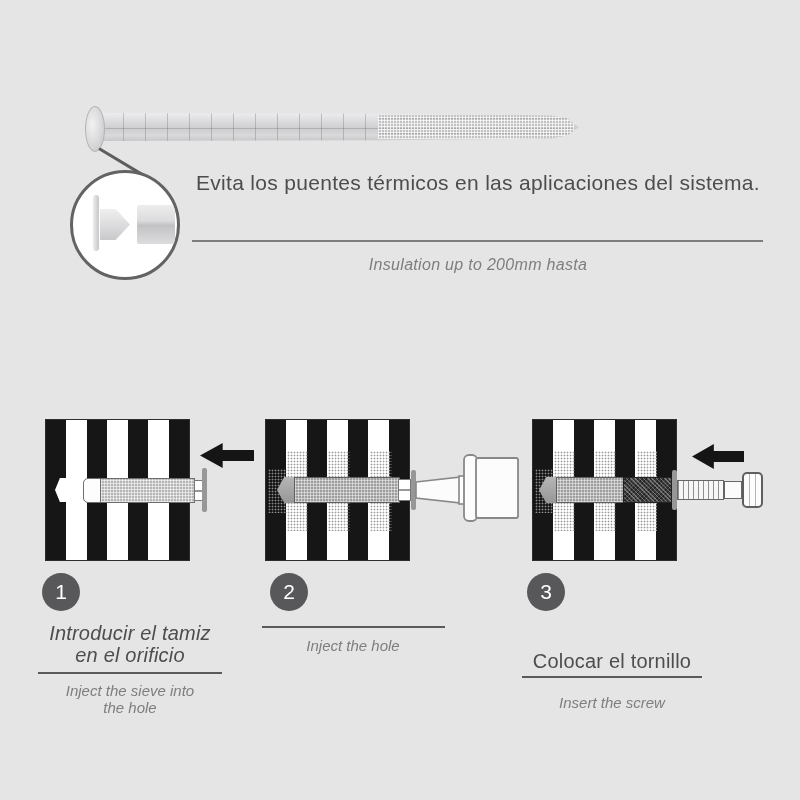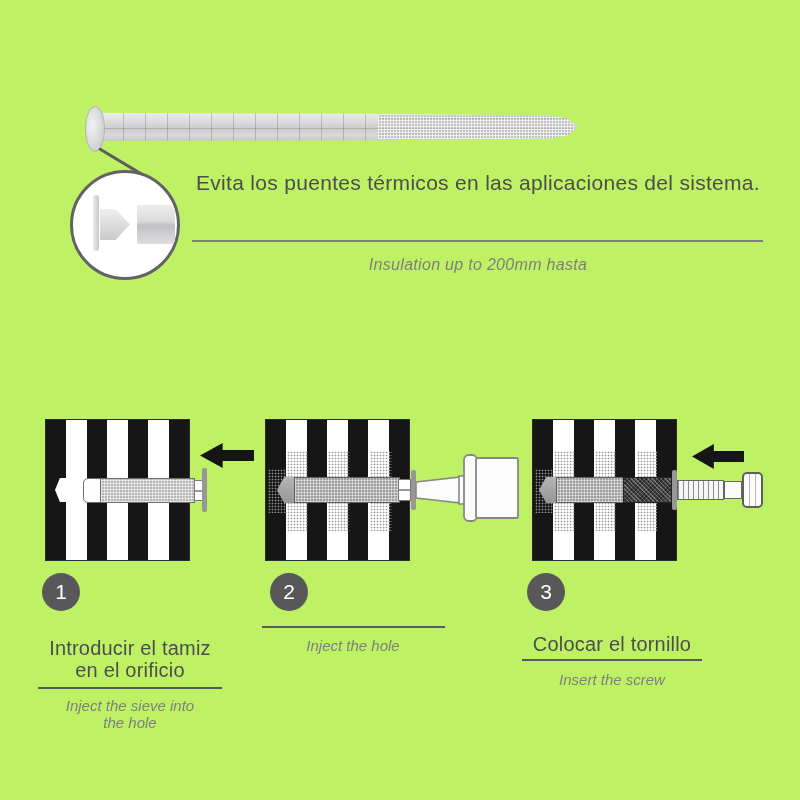--- a/index.html
+++ b/index.html
@@ -1,16 +1,16 @@
 <!DOCTYPE html>
 <html><head>
 <meta charset="utf-8">
 <style>
   html,body{margin:0;padding:0;background:#fff;}
-  .canvas{position:relative;width:800px;height:800px;background:#bef264;overflow:hidden;
+  .canvas{position:relative;width:800px;height:800px;background:#e5e5e5;overflow:hidden;
           font-family:"Liberation Sans", sans-serif;}
   .abs{position:absolute;}
 
   
   .anchor-shaft{left:102px;top:113px;width:477px;height:28px;
     background:linear-gradient(180deg,#ececee 0%,#dcdcde 30%,#cdcdcf 55%,#d9d9db 80%,#c8c8ca 100%);
     clip-path:polygon(0 0,58% 3%,94% 9%,97.5% 20%,100% 50%,97.5% 80%,94% 91%,58% 97%,0 100%);}
   .anchor-seglines{left:0;top:0;width:280px;height:100%;
     background-image:repeating-linear-gradient(90deg,transparent 0 21px,rgba(120,120,120,.38) 21px 22px),
       linear-gradient(180deg,transparent 0 54%,rgba(120,120,120,.35) 54% 58%,transparent 58%);}
@@ -150,27 +150,27 @@
       <span>1</span>
     </div>
   <div class="abs badge" style="left:270px;">
       <span>2</span>
     </div>
   <div class="abs badge" style="left:527px;">
       <span>3</span>
     </div>
 
   <div class="abs step-col" style="left:30px;">
-    <div class="title-es" style="width:190px;margin-top:15px;">Introducir el tamiz en el orificio</div>
+    <div class="title-es" style="width:190px;margin-top:0;font-style:italic;">Introducir el tamiz en el orificio</div>
     <div class="cap-divider" style="width:184px;"></div>
     <div class="title-en" style="width:150px;">Inject the sieve into the hole</div>
   </div>
   <div class="abs step-col" style="left:253px;">
     <div class="cap-divider" style="width:183px;margin-top:4px;"></div>
     <div class="title-en" style="margin-top:9px;">Inject the hole</div>
   </div>
   <div class="abs step-col" style="left:512px;">
-    <div class="title-es" style="margin-top:11px;">Colocar el tornillo</div>
+    <div class="title-es" style="margin-top:28px;">Colocar el tornillo</div>
     <div class="cap-divider" style="width:180px;margin-top:4px;"></div>
-    <div class="title-en" style="margin-top:10px;">Insert the screw</div>
+    <div class="title-en" style="margin-top:16px;">Insert the screw</div>
   </div>
 
 </div>
 
 </body></html>

